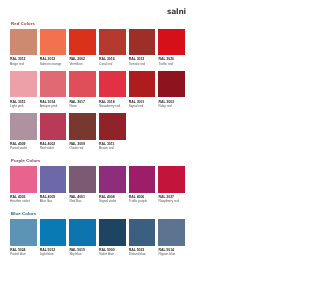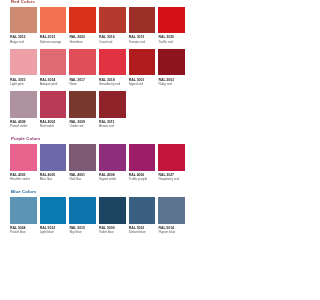--- a/index.html
+++ b/index.html
@@ -79,20 +79,23 @@
     letter-spacing: -0.05px;
   }
   .row-gap { height: 5px; }
   .section-gap { height: 7px; }
 </style>
 </head>
 <body>
 
 <div class="page">
 
+  <div class="brand-bar">
+    <span class="brand-logo">salni</span>
+  </div>
 
   <div id="sections-root">
       <div class="section red">
         <div class="section-title">Red Colors</div>
         <div class="swatch-row">
           <div class="swatch-cell">
             <div class="swatch-chip" style="background-color: rgb(205, 138, 112);"></div>
             <div class="swatch-meta">
               <span class="swatch-code">RAL 3012</span>
               <span class="swatch-name">Beige red</span>

